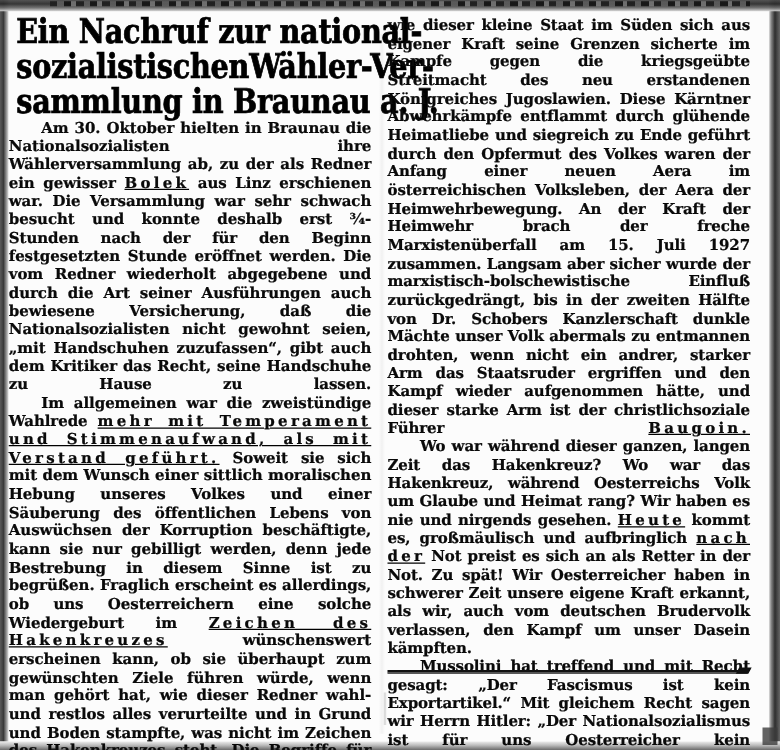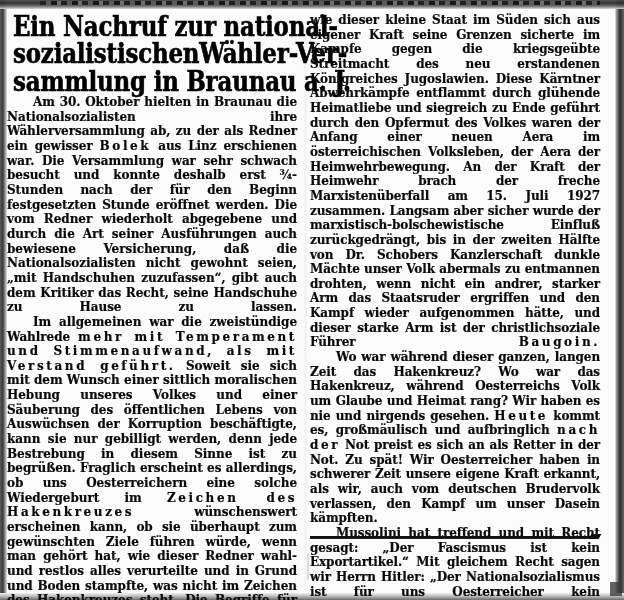--- a/index.html
+++ b/index.html
@@ -115,21 +115,21 @@
     text-align: justify;
     text-align-last: justify;
     color: #0a0a0a;
     letter-spacing: -0.05px;
     font-weight: 600;
     -webkit-text-stroke: 0.18px #000;
   }
   .col p .ind { display: inline-block; width: 26px; }
 
   
-  .sp { letter-spacing: 2.6px; }
+  .sp { letter-spacing: 2.6px; text-decoration: underline; }
 
   
   .col-right p { letter-spacing: -0.1px; }
 
   .rule-end {
     position: absolute;
     left: 303px;
     top: 527px;
     width: 288px;
     height: 0;

